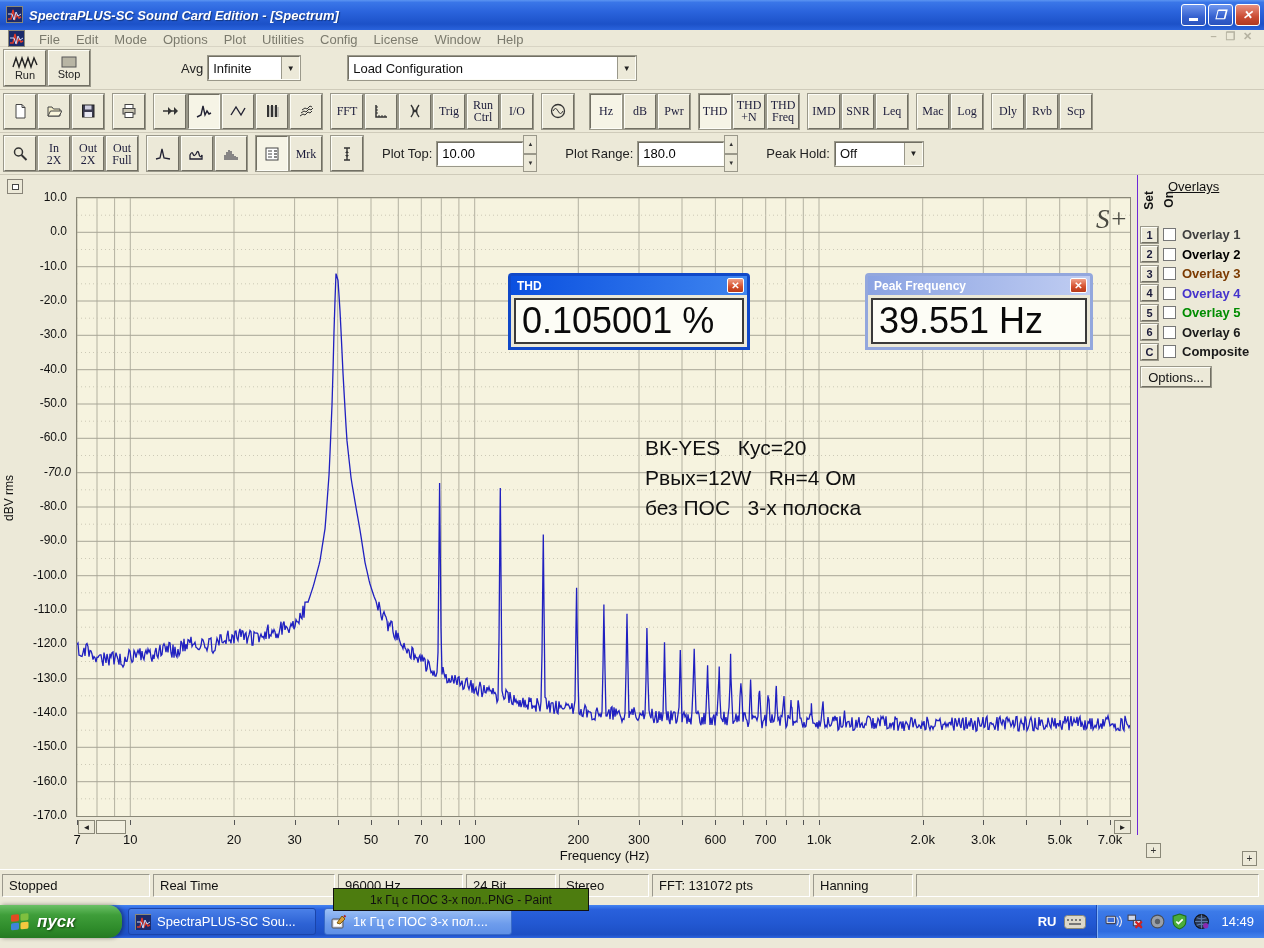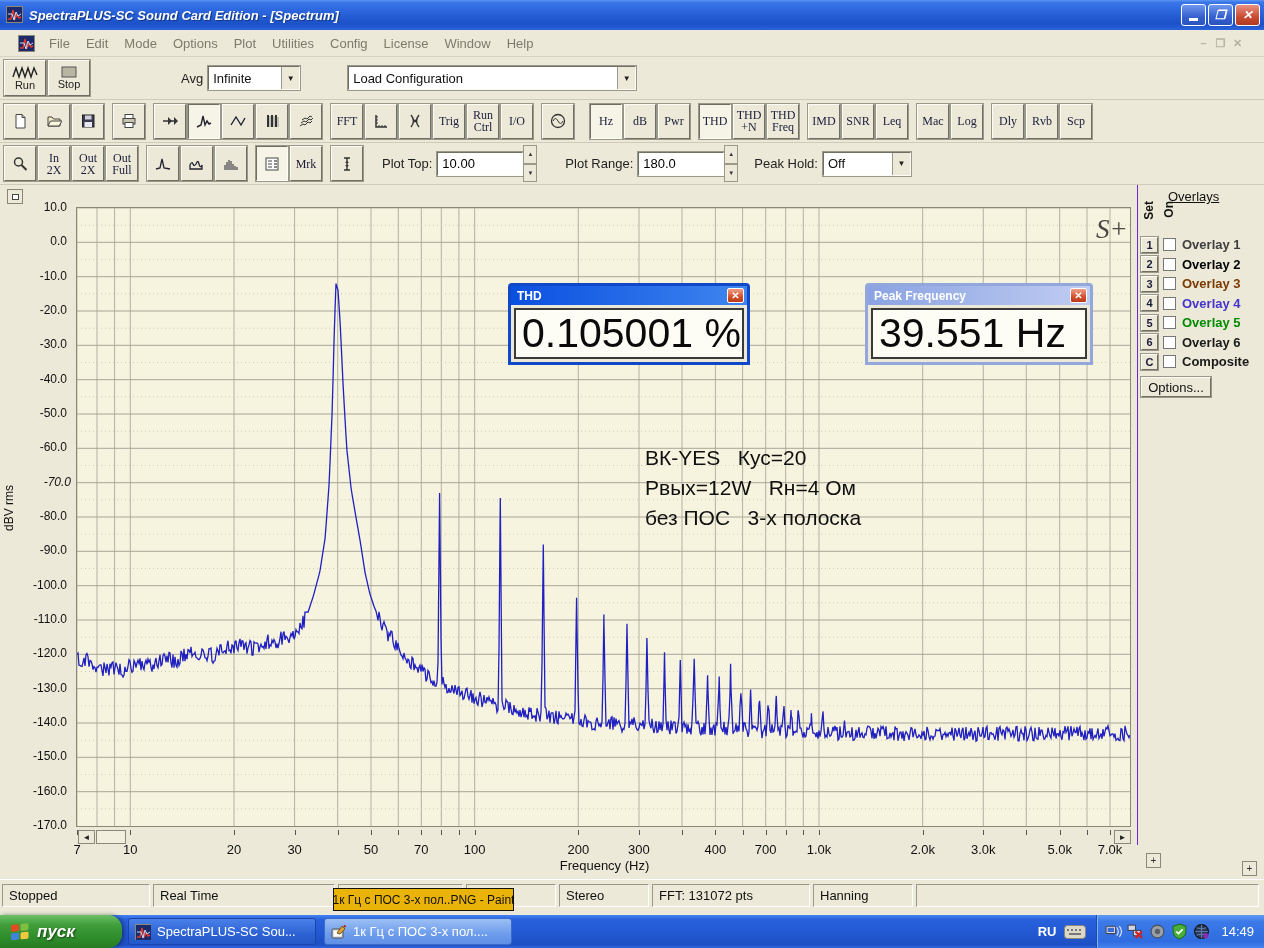--- a/index.html
+++ b/index.html
@@ -11,22 +11,22 @@
     background:linear-gradient(#5c95f2 0%,#3a76e8 8%,#2a63dc 40%,#1c51c8 80%,#2a63dc 100%);font-style:italic;}
   .titlebar .appicon{width:18px;height:18px;margin:0 5px 0 2px;flex:0 0 auto;}
   .titletext{color:#fff;font-weight:bold;font-size:13px;text-shadow:1px 1px 1px #12357d;flex:1;
     white-space:nowrap;overflow:hidden;}
   .winbtn{width:25px;height:22px;margin-left:2px;border-radius:3px;border:1px solid #fff;
     color:#fff;font-size:12px;font-weight:bold;display:flex;align-items:center;justify-content:center;
     background:linear-gradient(#6f97ef,#3560cf 60%,#2a53bd);}
   .winbtn.close{background:linear-gradient(#e89180,#ca4b32 60%,#b03a22);}
   .winbtn .min{display:block;width:9px;height:3px;background:#fff;margin-top:9px;}
   
-  .menubar{height:27px;display:flex;align-items:center;background:#ece9d8;
-    border-bottom:1px solid #d8d4c4;padding:0 18px;}
+  .menubar{height:17px;display:flex;align-items:flex-start;background:#ece9d8;
+    border-bottom:1px solid #d8d4c4;padding:0 8px;}
   .menubar .appicon{width:17px;height:17px;margin-right:6px;}
   .menu-item{padding:3px 8px;font-size:13px;color:#7b7a6d;}
   .mdi-ctl{color:#b5b2a1;font-size:11px;font-weight:bold;width:17px;text-align:center;}
   .menubar .spacer{flex:1;}
   
   .tb-row{display:flex;align-items:center;background:#ece9d8;border-bottom:1px solid #cfcbba;padding:2px 3px;}
   .tb1{height:43px;}.tb2{height:43px;}.tb3{height:42px;}
   .btn3d{border:1px solid;border-color:#fdfdf6 #716f63 #716f63 #fdfdf6;background:#ece9d8;
     outline:1px solid #9a988a;margin:0 1px;display:flex;flex-direction:column;align-items:center;
     justify-content:center;color:#1b1b3a;}
@@ -70,38 +70,38 @@
   .annotation{position:absolute;left:645px;top:258px;font-size:21px;color:#101010;line-height:30px;white-space:pre;}
   
   .fwin{position:absolute;border:3px solid #1048c8;border-radius:4px 4px 0 0;background:#ece9d8;}
   .fwin.inactive{border-color:#93a7dd;}
   .fwin .ftitle{height:19px;display:flex;align-items:center;padding:0 3px 0 6px;
     background:linear-gradient(90deg,#0a50e0,#3f85ef);color:#fff;font-size:12px;font-weight:bold;}
   .fwin.inactive .ftitle{background:linear-gradient(90deg,#8ba3e2,#c0cdf2);}
   .fwin .fclose{margin-left:auto;width:17px;height:15px;border-radius:2px;border:1px solid #fff;
     background:linear-gradient(#f0a088,#d44f2c 60%,#b83a1a);color:#fff;font-size:10px;font-weight:bold;
     display:flex;align-items:center;justify-content:center;}
-  .fwin .fval{margin:3px;background:#fdfdf6;border:2px solid #3a3a3a;font-size:41px;color:#0a0a0a;
+  .fwin .fval{margin:3px;background:#fdfdf6;border:2px solid #3a3a3a;font-size:36px;color:#0a0a0a;
     padding:0 6px;display:flex;align-items:center;white-space:nowrap;}
   
   .ovlpanel{position:absolute;left:1137px;top:0;width:102px;height:660px;border-left:1px solid #6d28d9;}
   .ovl-header{position:absolute;left:30px;top:4px;font-size:13px;color:#111;text-decoration:underline;}
   .ovl-rot{position:absolute;font-size:12px;font-weight:bold;color:#111;
     writing-mode:vertical-rl;transform:rotate(180deg);}
   .ovl-row{position:absolute;left:2px;height:19px;display:flex;align-items:center;}
   .ovl-btn{width:17px;height:16px;font-size:11px;font-weight:bold;}
   .ovl-cb{width:13px;height:13px;background:#fff;border:1px solid #777;margin-left:4px;}
   .ovl-label{font-size:13px;font-weight:bold;margin-left:6px;white-space:nowrap;}
   .options-btn{position:absolute;left:2px;top:192px;width:70px;height:20px;font-size:13px;color:#111;}
   
   .statusbar{height:36px;background:#ece9d8;border-top:1px solid #fff;display:flex;align-items:flex-start;
     padding:4px 2px 0 2px;}
   .seg{height:23px;border:1px solid;border-color:#9a988c #fff #fff #9a988c;font-size:13px;color:#111;
     padding:3px 6px;margin-right:3px;white-space:nowrap;overflow:hidden;}
-  .tooltip{position:absolute;left:333px;top:888px;width:181px;height:23px;background:#eab308;
+  .tooltip{position:absolute;left:333px;top:888px;width:256px;height:23px;background:#4d7c0f;
     border:1px solid #111;font-size:12px;color:#111;display:flex;align-items:center;justify-content:center;
     white-space:nowrap;z-index:50;}
   
   .taskbar{height:33px;display:flex;align-items:stretch;
     background:linear-gradient(#4484f2 0%,#2960dc 14%,#2258d2 55%,#1d4fc4 90%,#2e66e0 100%);}
   .startbtn{width:122px;display:flex;align-items:center;gap:7px;padding:0 14px 0 10px;
     background:linear-gradient(#6cc167 0%,#3f9e3a 30%,#2f8c2b 70%,#257a22 100%);
     border-radius:0 14px 14px 0;box-shadow:2px 0 4px rgba(0,0,0,.4);color:#fff;font-size:17px;
     font-weight:bold;font-style:italic;text-shadow:1px 1px 2px #14430f;}
   .task{display:flex;align-items:center;gap:6px;width:188px;margin:3px 2px 3px 6px;padding:0 6px;
@@ -317,21 +317,21 @@
         <div>▼</div>
       </div>
     <span class="lbl" style="margin-left:28px">Plot Range:</span>
     <div class="spin" style="width:86px">
       <span class="cval">180.0</span>
     </div>
     <div class="spincol">
         <div>▲</div>
         <div>▼</div>
       </div>
-    <span class="lbl" style="margin-left:16px">Peak Hold:</span>
+    <span class="lbl" style="margin-left:28px">Peak Hold:</span>
     <div class="combo" style="width:88px">
       <span class="cval">Off</span>
       <span class="drop">▼</span>
     </div>
   </div>
 
   <div class="main">
     <div class="collapse-btn">
         <div></div>
       </div>
@@ -428,21 +428,21 @@
     <div id="xticks">
         <div class="xlab" style="left: 50px;">7</div>
         <div class="xlab" style="left: 103.34px;">10</div>
         <div class="xlab" style="left: 206.997px;">20</div>
         <div class="xlab" style="left: 267.633px;">30</div>
         <div class="xlab" style="left: 344.025px;">50</div>
         <div class="xlab" style="left: 394.344px;">70</div>
         <div class="xlab" style="left: 447.683px;">100</div>
         <div class="xlab" style="left: 551.341px;">200</div>
         <div class="xlab" style="left: 611.977px;">300</div>
-        <div class="xlab" style="left: 688.369px;">400</div>
+        <div class="xlab" style="left: 688.369px;">600</div>
         <div class="xlab" style="left: 738.687px;">700</div>
         <div class="xlab" style="left: 792.027px;">1.0k</div>
         <div class="xlab" style="left: 895.684px;">2.0k</div>
         <div class="xlab" style="left: 956.32px;">3.0k</div>
         <div class="xlab" style="left: 1032.71px;">5.0k</div>
         <div class="xlab" style="left: 1083.03px;">7.0k</div>
         <div class="xtickmark" style="left: 96.9692px;"></div>
         <div class="xtickmark" style="left: 114.583px;"></div>
         <div class="xtickmark" style="left: 130.34px;"></div>
         <div class="xtickmark" style="left: 233.997px;"></div>

